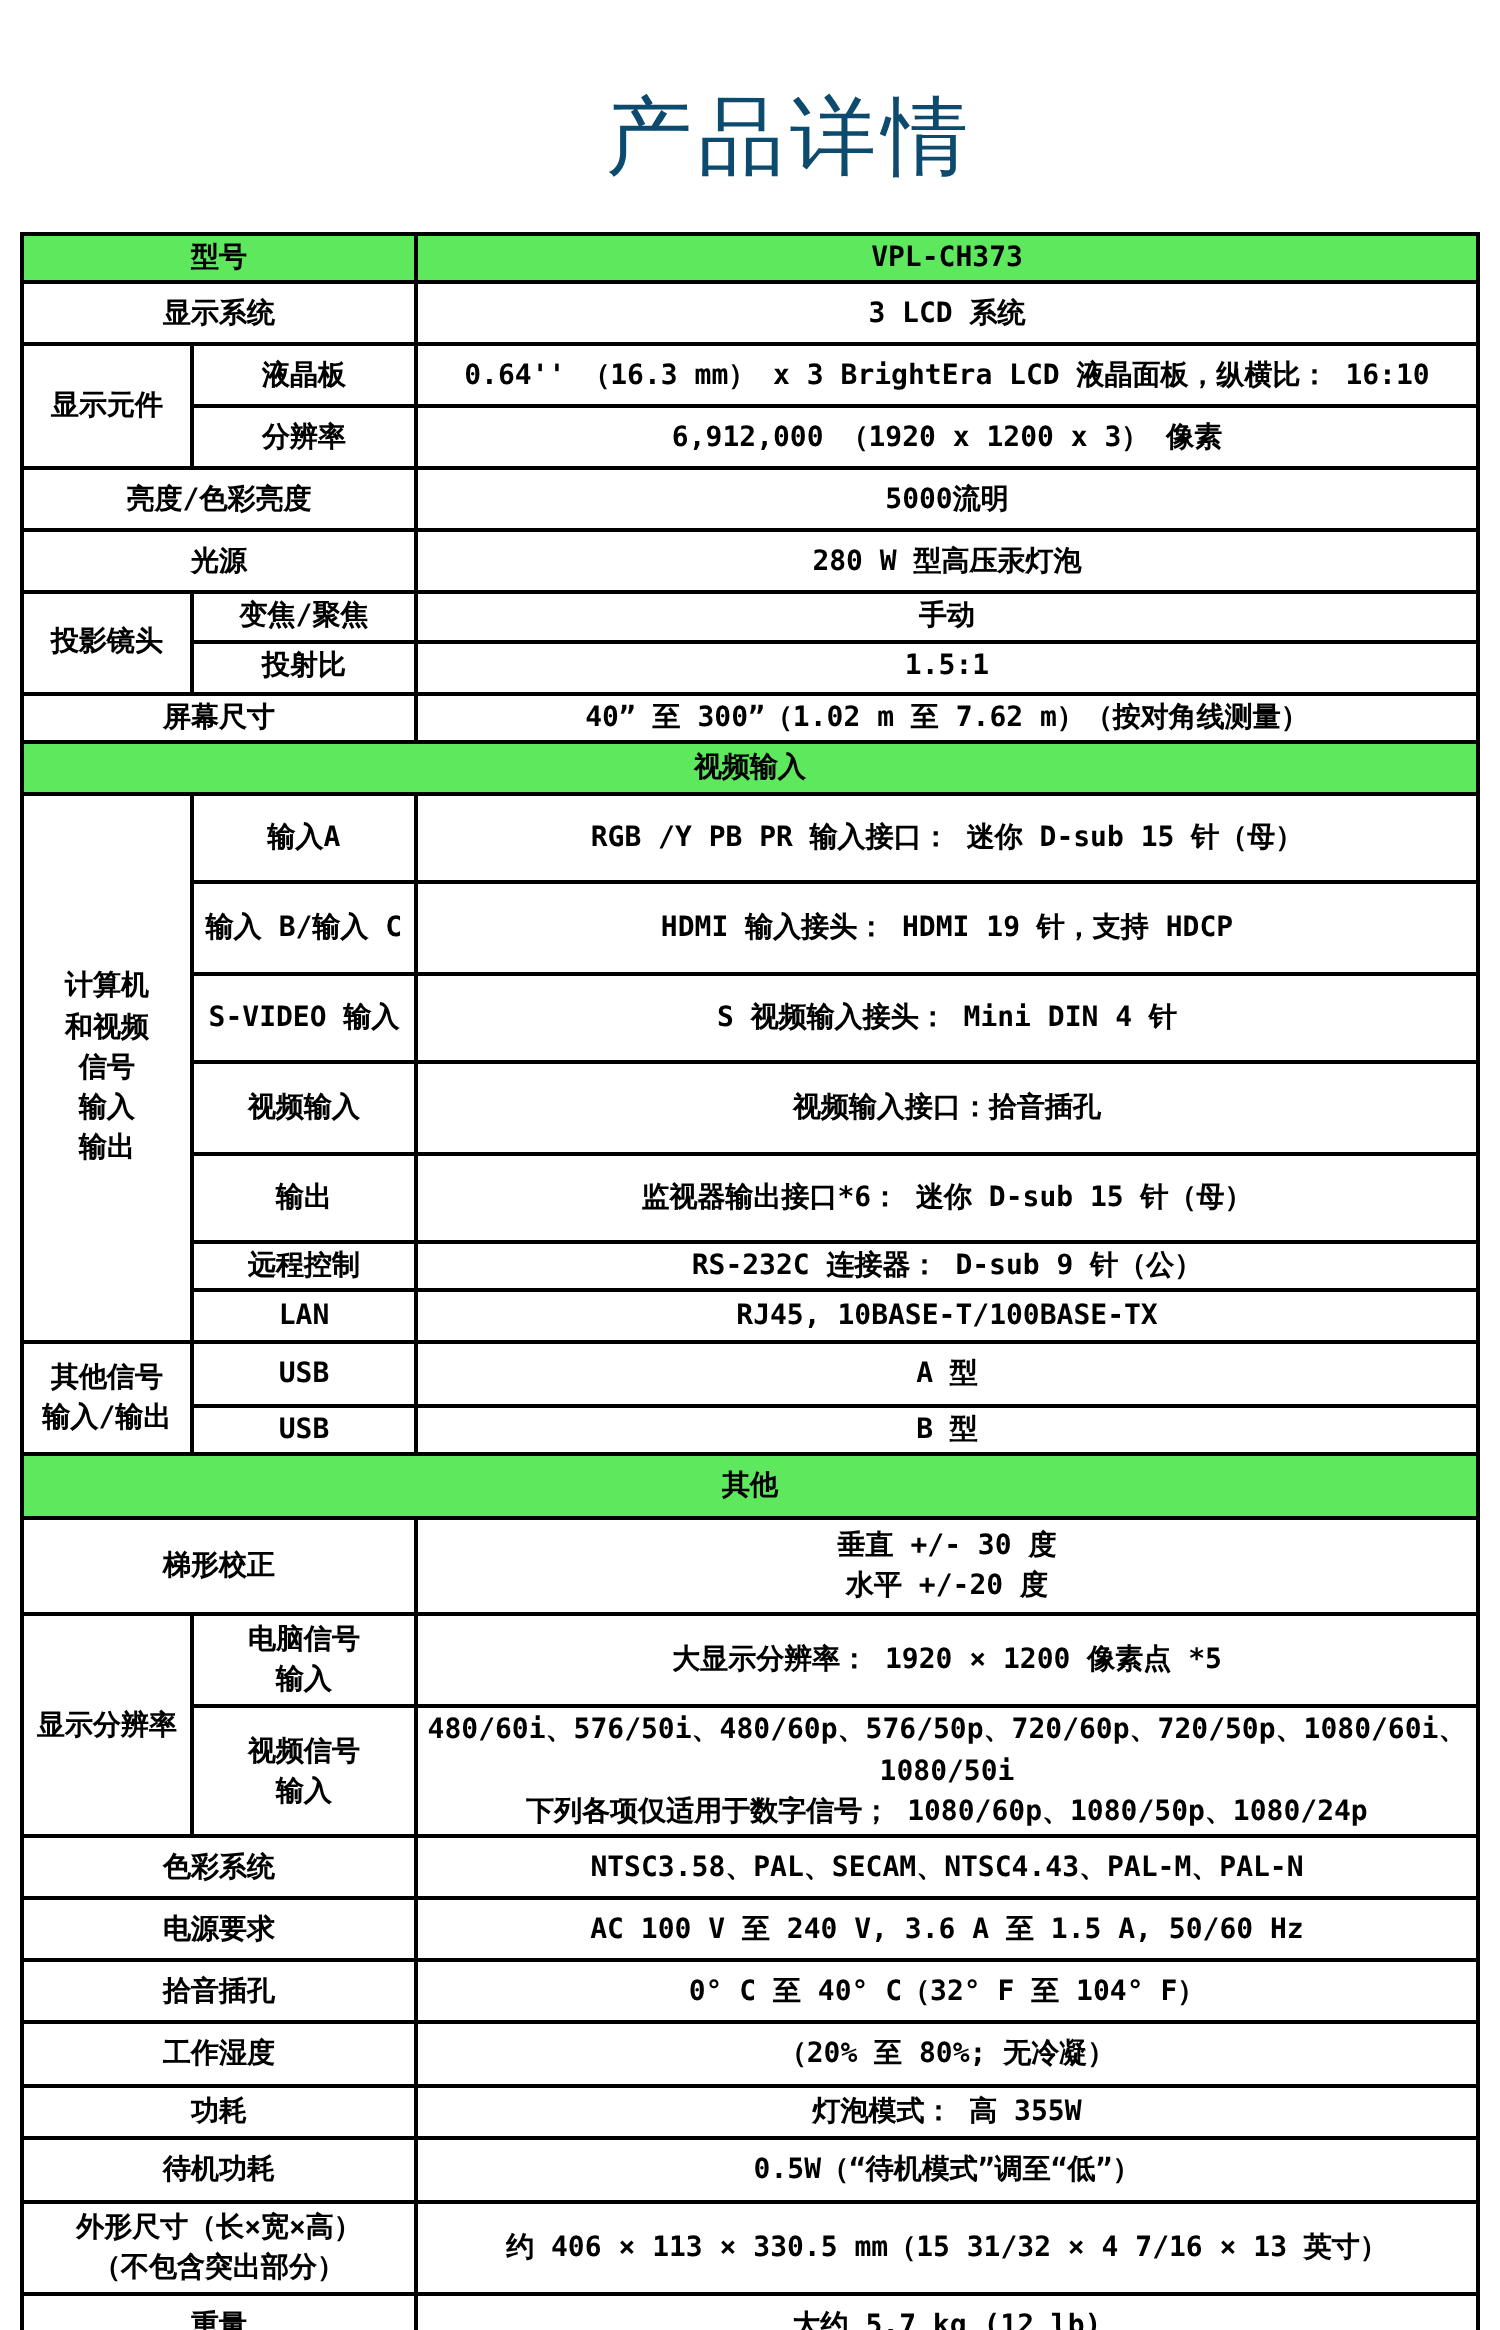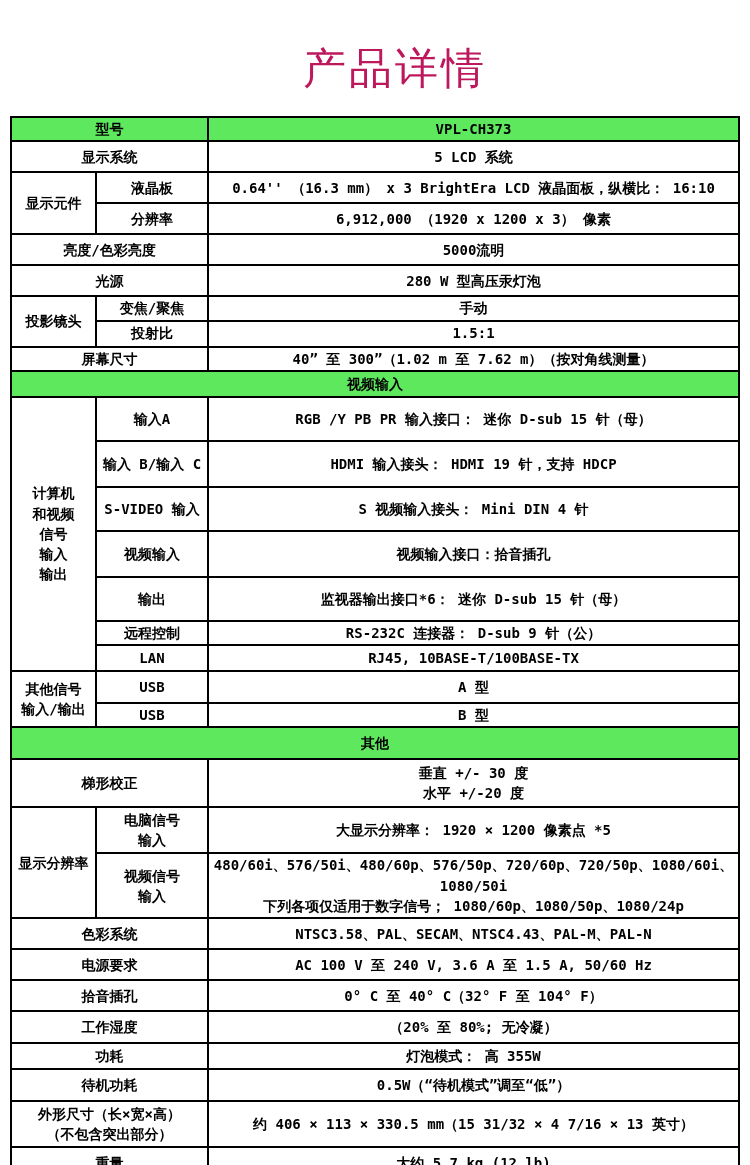--- a/index.html
+++ b/index.html
@@ -12,21 +12,21 @@
     color: #000;
     overflow: hidden;
   }
   .page-title {
     margin-top: 40px;
     text-align: center;
     font-family: "Liberation Sans", "DejaVu Sans", sans-serif;
     font-size: 43px;
     font-weight: 400;
     letter-spacing: 3px;
-    color: #be185d;
+    color: #0c4a6e;
     margin-left: 40px;
   }
   table.spec {
     margin: 18px 10px 0 10px;
     width: 730px;
     border-collapse: collapse;
     table-layout: fixed;
   }
   table.spec td {
     border: 2px solid var(--border);
@@ -68,21 +68,21 @@
     </colgroup>
 
   <tbody>
       <tr class="rh29">
     <td colspan="2" class="banner">型号</td>
     <td class="banner">VPL-CH373</td>
   </tr>
 
   <tr class="rh31">
     <td colspan="2">显示系统</td>
-    <td>5 LCD 系统</td>
+    <td>3 LCD 系统</td>
   </tr>
 
   <tr class="rh31">
     <td rowspan="2">显示元件</td>
     <td>液晶板</td>
     <td>0.64'' （16.3 mm） x 3 BrightEra LCD 液晶面板，纵横比： 16:10</td>
   </tr>
   <tr class="rh31">
     <td>分辨率</td>
     <td>6,912,000 （1920 x 1200 x 3） 像素</td>

